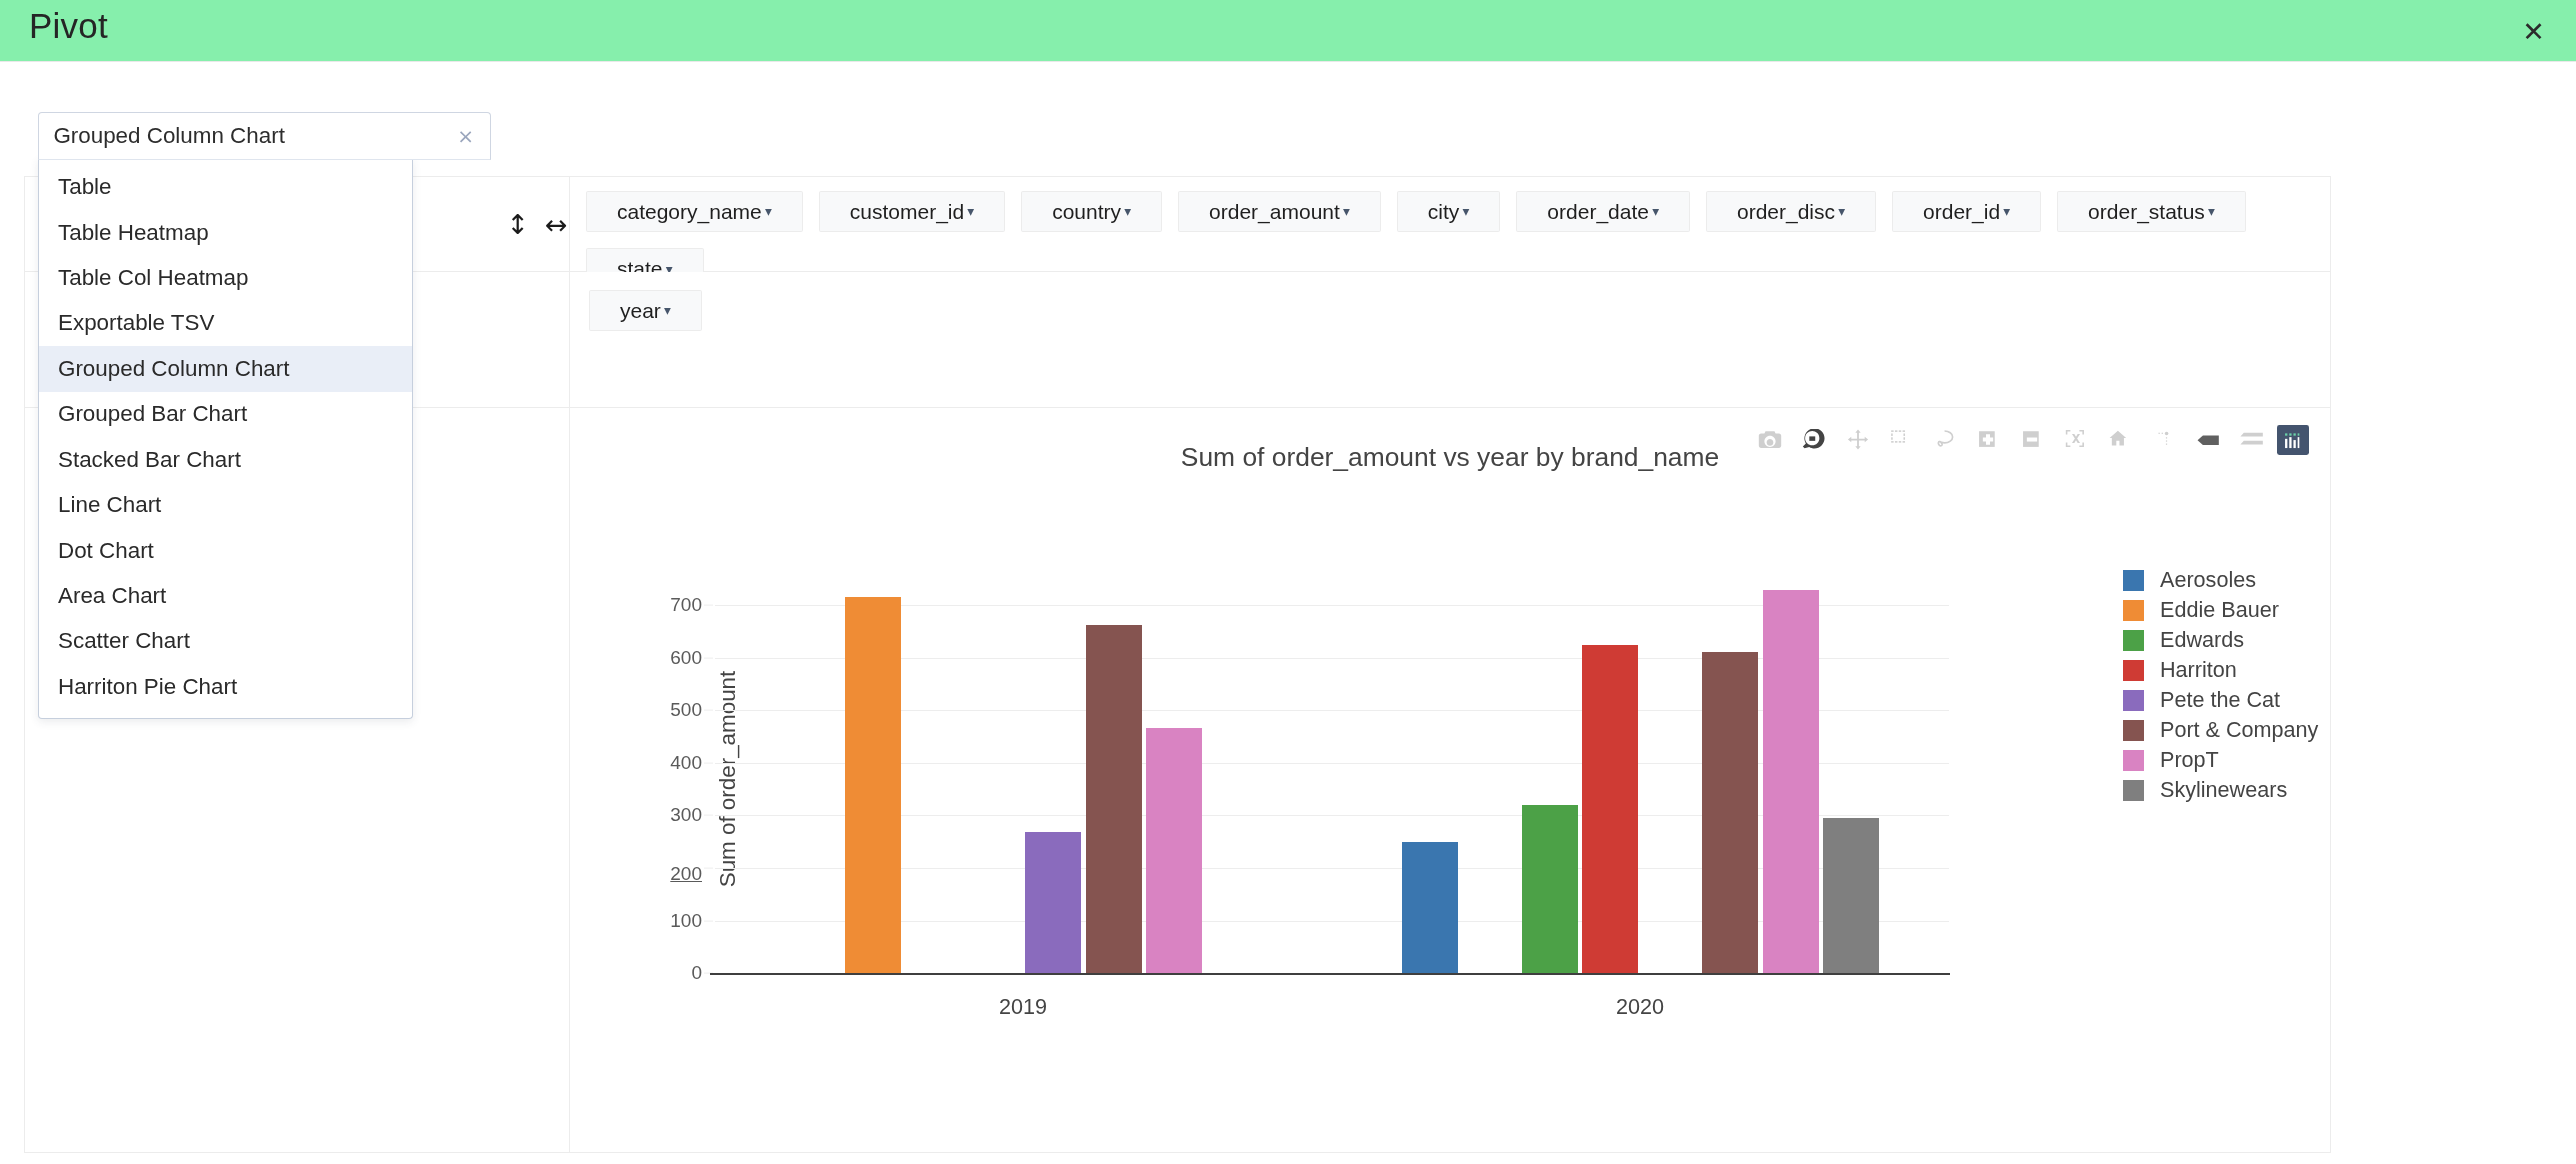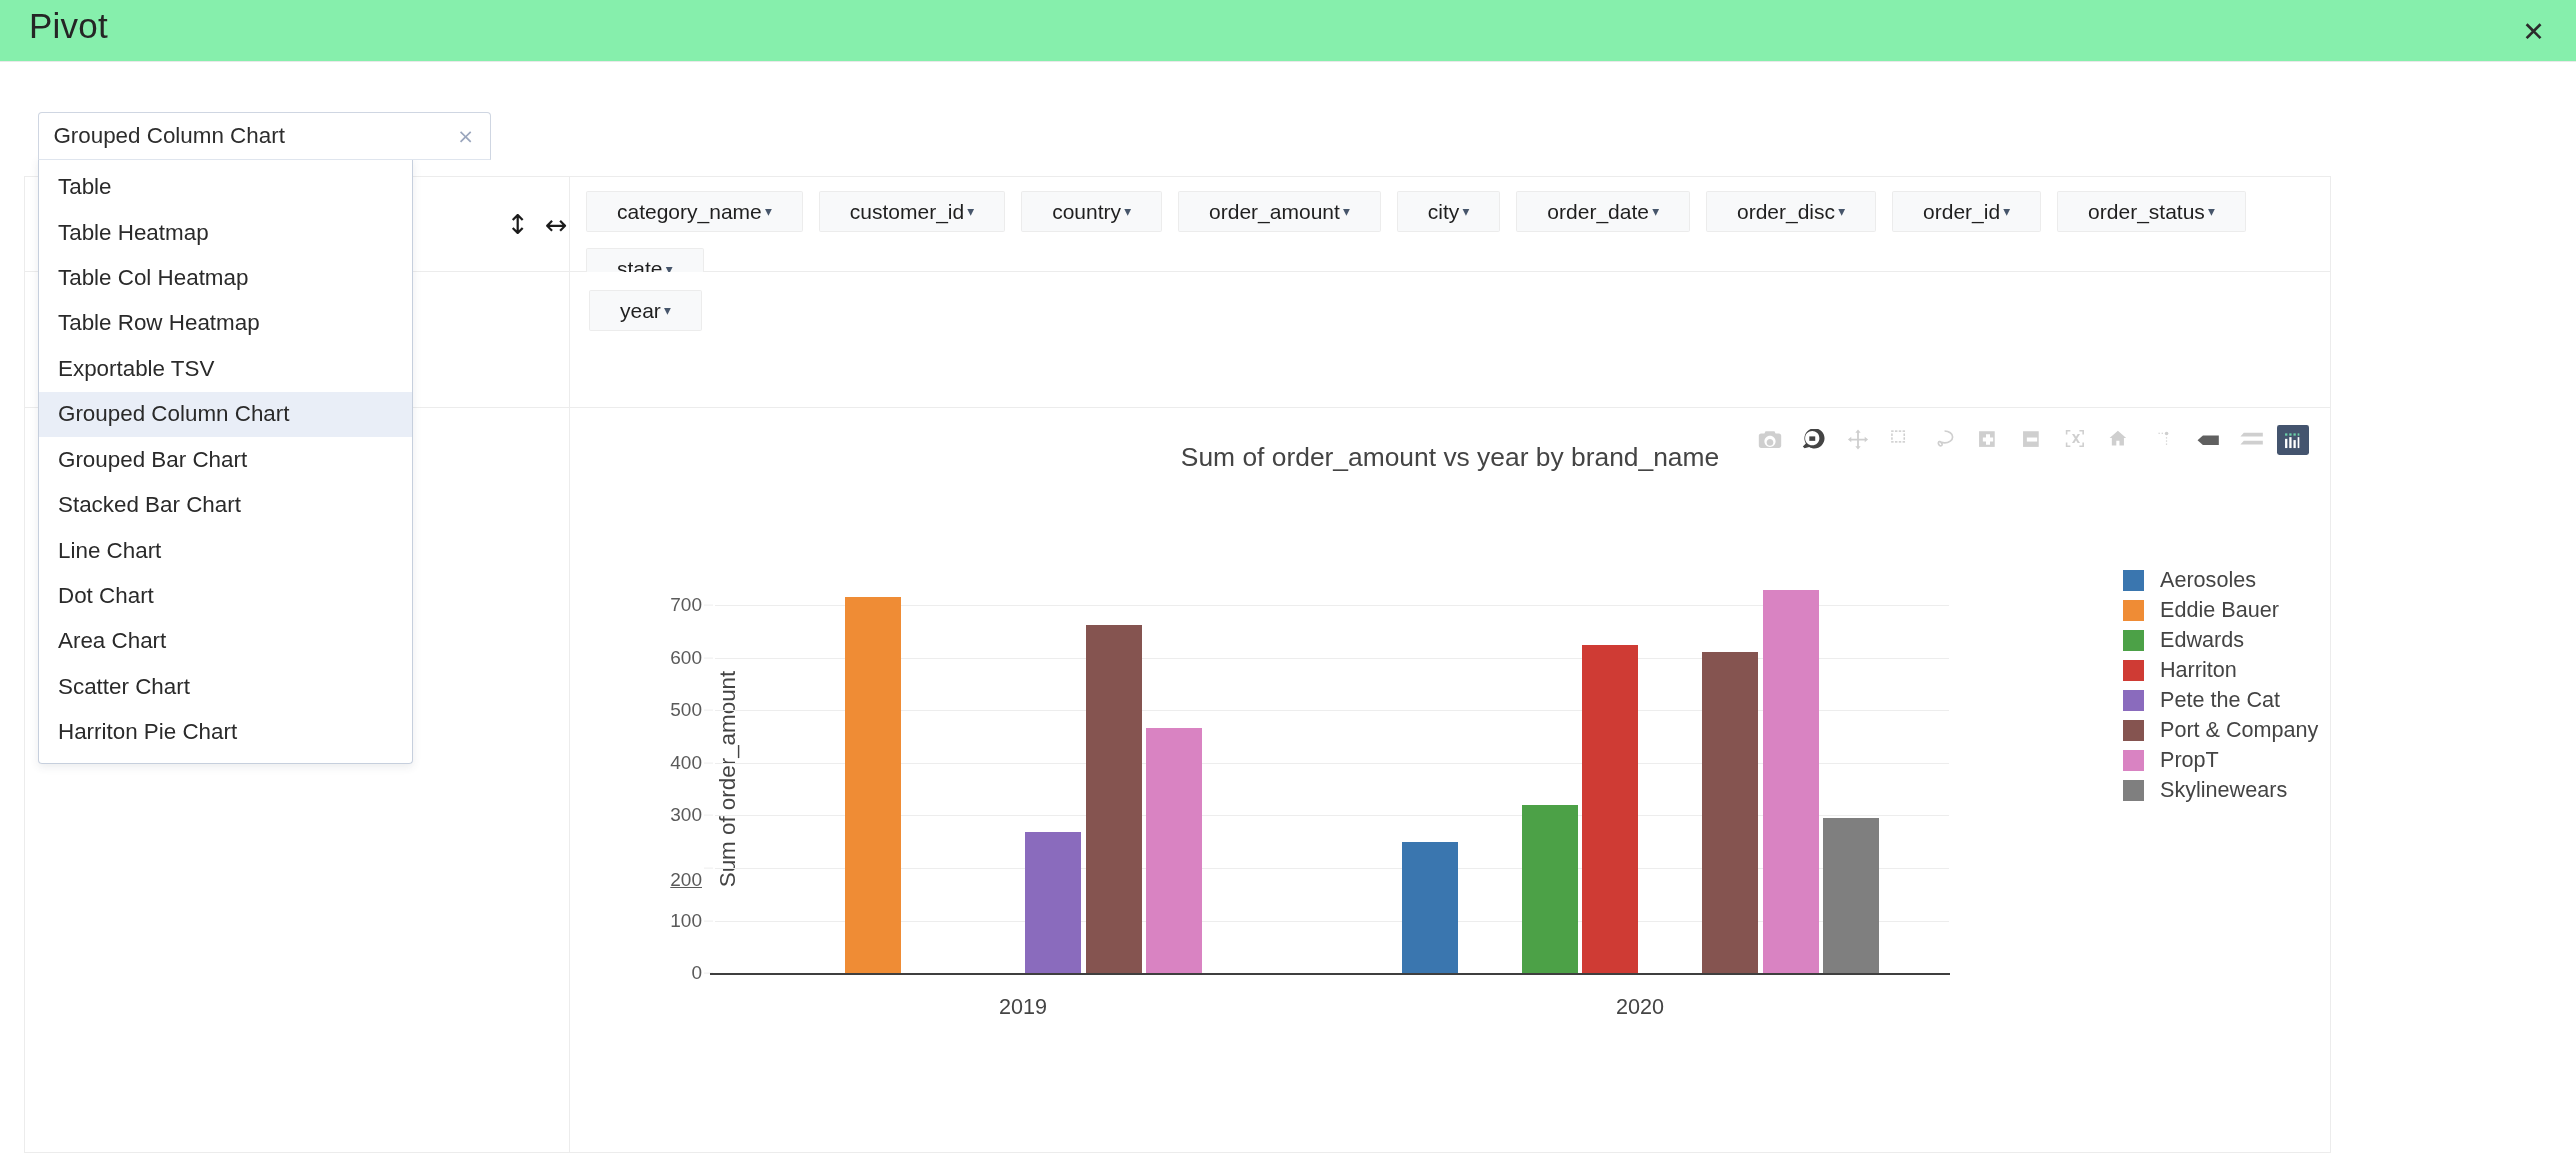--- a/index.html
+++ b/index.html
@@ -434,21 +434,21 @@
           <div class="gridline" style="top: 126px;"></div>
           <div class="gridline" style="top: 74px;"></div>
           <div class="gridline" style="top: 21px;"></div>
         </div>
       <div id="yticks">
           <div class="ytick-dash" style="top: 389px;"></div>
           <div class="ytick" style="top: 389px;">0</div>
           <div class="ytick-dash" style="top: 337px;"></div>
           <div class="ytick" style="top: 337px;">100</div>
           <div class="ytick-dash" style="top: 284px;"></div>
-          <div class="ytick" style="top: 296px; text-decoration: underline;">200</div>
+          <div class="ytick" style="top: 290px; text-decoration: underline;">200</div>
           <div class="ytick-dash" style="top: 231px;"></div>
           <div class="ytick" style="top: 231px;">300</div>
           <div class="ytick-dash" style="top: 179px;"></div>
           <div class="ytick" style="top: 179px; margin-left: 18px;">400</div>
           <div class="ytick-dash" style="top: 126px;"></div>
           <div class="ytick" style="top: 126px;">500</div>
           <div class="ytick-dash" style="top: 74px;"></div>
           <div class="ytick" style="top: 74px;">600</div>
           <div class="ytick-dash" style="top: 21px;"></div>
           <div class="ytick" style="top: 21px;">700</div>
@@ -512,21 +512,20 @@
 
 <div id="renderer-select-wrap">
   <div id="renderer-control">
     <span id="renderer-value">Grouped Column Chart</span>
     <span id="renderer-clear">×</span>
   </div>
   <div id="renderer-menu">
       <div class="menu-item">Table</div>
       <div class="menu-item">Table Heatmap</div>
       <div class="menu-item">Table Col Heatmap</div>
-      <div class="menu-item">Table Row Heatmap</div>
       <div class="menu-item">Exportable TSV</div>
       <div class="menu-item selected">Grouped Column Chart</div>
       <div class="menu-item">Grouped Bar Chart</div>
       <div class="menu-item">Stacked Bar Chart</div>
       <div class="menu-item">Line Chart</div>
       <div class="menu-item">Dot Chart</div>
       <div class="menu-item">Area Chart</div>
       <div class="menu-item">Scatter Chart</div>
       <div class="menu-item">Harriton Pie Chart</div>
     </div>

